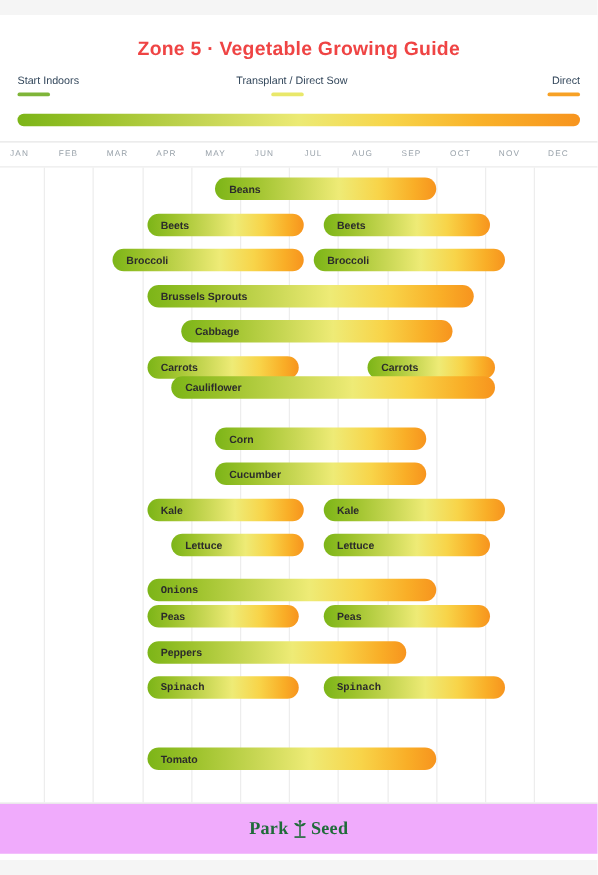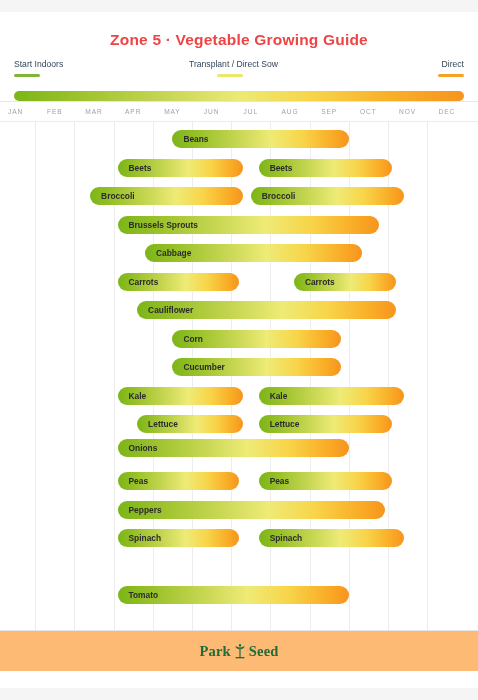--- a/index.html
+++ b/index.html
@@ -74,21 +74,21 @@
         #c3d452 32%,
         #ecea74 50%,
         #f7d54a 66%,
         #f9b229 82%,
         #f7941e 100%);
   }
 
   
   #chart {
     position: relative;
-    margin-top: 0;
+    margin-top: 12px;
     height: 530px;
     border-top: 1px solid #e6e6e6;
     border-bottom: 1px solid #e6e6e6;
   }
 
   #month-header {
     position: relative;
     height: 20px;
     border-bottom: 1px solid #ececec;
   }
@@ -152,21 +152,21 @@
     line-height: 18px;
     font-size: 8.4px;
     font-weight: bold;
     color: #2b2b2b;
     white-space: nowrap;
   }
 
   
   #footer {
     height: 40px;
-    background: #fdba74;
+    background: #f0abfc;
     display: flex;
     align-items: center;
     justify-content: center;
   }
   #brand-logo {
     display: flex;
     align-items: center;
     gap: 2px;
     font-family: "Liberation Serif", serif;
     font-weight: bold;
@@ -261,21 +261,21 @@
           </div>
         </div>
         <div class="bar-row" style="top: 147.5px;">
           <div class="bar" style="left: 117.52px; width: 121.52px;">
             <span class="bar-label">Carrots</span>
           </div>
           <div class="bar" style="left: 293.92px; width: 101.92px;">
             <span class="bar-label">Carrots</span>
           </div>
         </div>
-        <div class="bar-row" style="top: 176px;">
+        <div class="bar-row" style="top: 164px;">
           <div class="bar" style="left: 137.12px; width: 258.72px;">
             <span class="bar-label">Cauliflower</span>
           </div>
         </div>
         <div class="bar-row" style="top: 204.5px;">
           <div class="bar" style="left: 172.4px; width: 168.56px;">
             <span class="bar-label">Corn</span>
           </div>
         </div>
         <div class="bar-row" style="top: 233px;">
@@ -292,39 +292,39 @@
           </div>
         </div>
         <div class="bar-row" style="top: 290px;">
           <div class="bar" style="left: 137.12px; width: 105.84px;">
             <span class="bar-label">Lettuce</span>
           </div>
           <div class="bar" style="left: 258.64px; width: 133.28px;">
             <span class="bar-label">Lettuce</span>
           </div>
         </div>
-        <div class="bar-row" style="top: 314px;">
+        <div class="bar-row" style="top: 326px; font-family: Liberation Mono, monospace;">
           <div class="bar" style="left: 117.52px; width: 231.28px;">
             <span class="bar-label">Onions</span>
           </div>
         </div>
         <div class="bar-row" style="top: 347px;">
           <div class="bar" style="left: 117.52px; width: 121.52px;">
             <span class="bar-label">Peas</span>
           </div>
           <div class="bar" style="left: 258.64px; width: 133.28px;">
             <span class="bar-label">Peas</span>
           </div>
         </div>
         <div class="bar-row" style="top: 375.5px;">
-          <div class="bar" style="left: 117.52px; width: 267px;">
+          <div class="bar" style="left: 117.52px; width: 207px;">
             <span class="bar-label">Peppers</span>
           </div>
         </div>
-        <div class="bar-row" style="top: 404px;">
+        <div class="bar-row" style="top: 404px; font-family: Liberation Mono, monospace;">
           <div class="bar" style="left: 117.52px; width: 121.52px;">
             <span class="bar-label">Spinach</span>
           </div>
           <div class="bar" style="left: 258.64px; width: 145.04px;">
             <span class="bar-label">Spinach</span>
           </div>
         </div>
         <div class="bar-row" style="top: 461px;">
           <div class="bar" style="left: 117.52px; width: 231.28px;">
             <span class="bar-label">Tomato</span>

